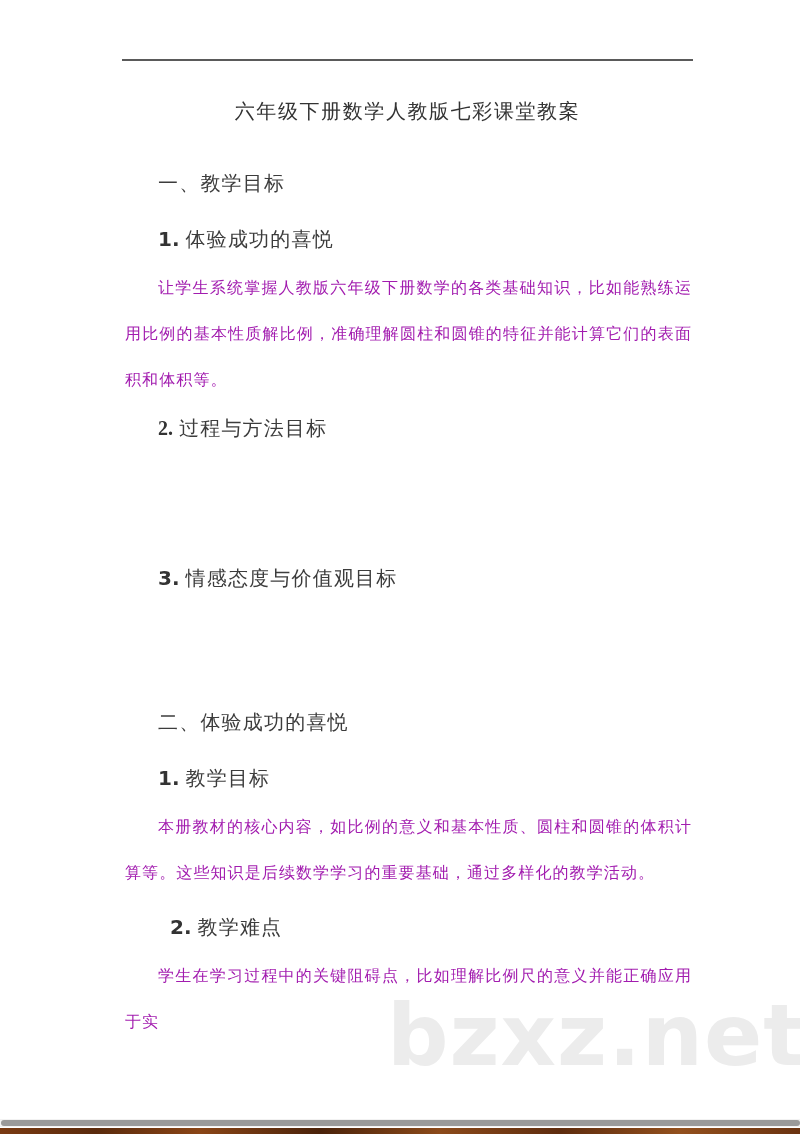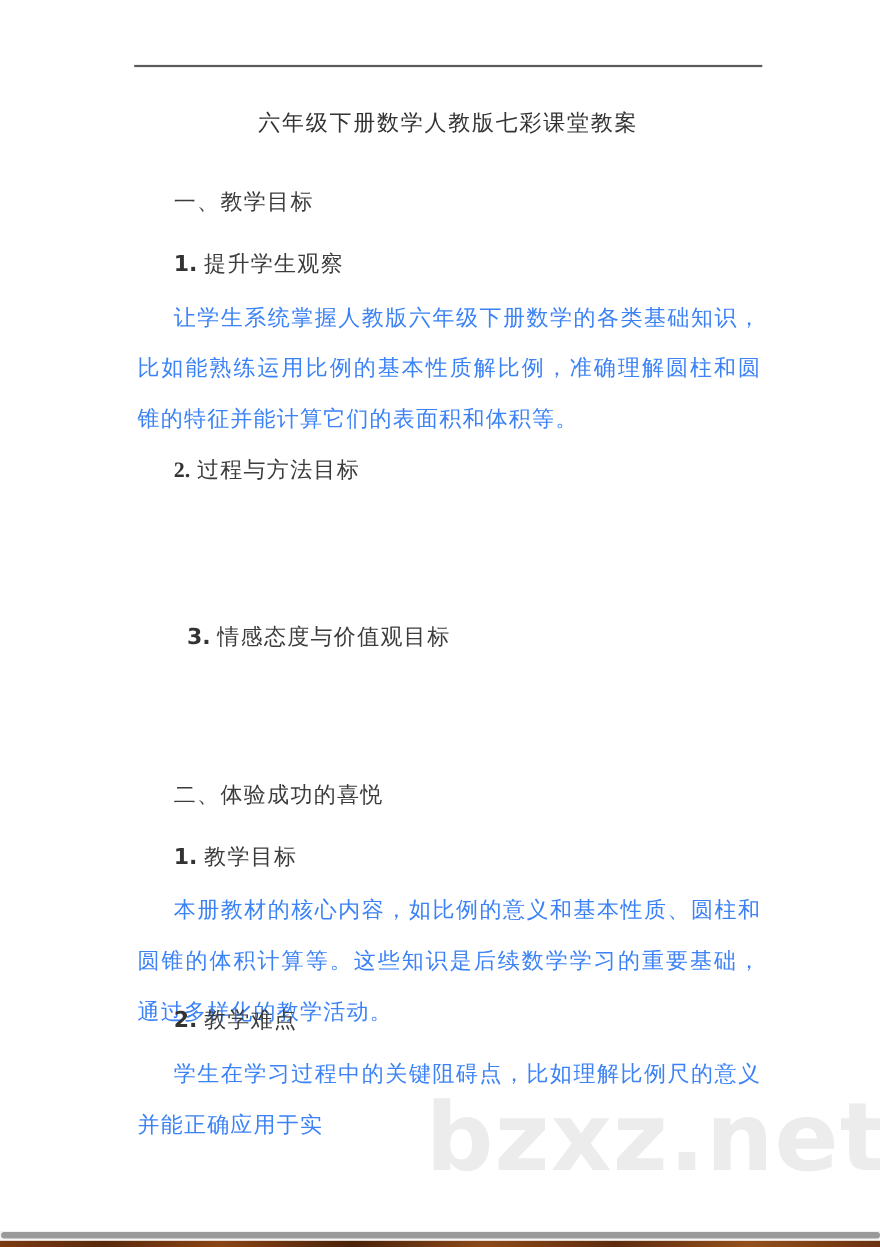--- a/index.html
+++ b/index.html
@@ -40,23 +40,23 @@
       text-align: center;
       font-size: 20px;
       letter-spacing: 1.6px;
       color: #333333;
       line-height: 26px;
     }
     .para {
       position: absolute;
       left: 113px;
       width: 567px;
-      font-size: 20px;
+      font-size: 16px;
       line-height: 46px;
-      color: #3b82f6;
+      color: #a21caf;
       letter-spacing: 1.1px;
       text-indent: 33px;
       text-align: justify;
       text-align-last: left;
     }
     .heading {
       position: absolute;
       left: 146px;
       font-size: 20px;
       line-height: 20px;
@@ -112,40 +112,40 @@
 <body>
 
 <div class="page">
   <div class="header-rule"></div>
 
   <div class="doc-title">六年级下册数学人教版七彩课堂教案</div>
 
   <div class="heading" style="top:173px;">一、教学目标</div>
 
   <div class="heading" style="top:229px;">
-    <span class="num">1.</span><span>提升学生观察</span>
+    <span class="num">1.</span><span>体验成功的喜悦</span>
   </div>
   <div class="para" style="top:265px;">让学生系统掌握人教版六年级下册数学的各类基础知识，比如能熟练运用比例的基本性质解比例，准确理解圆柱和圆锥的特征并能计算它们的表面积和体积等。</div>
 
   <div class="heading" style="top:418px;font-family:Liberation Serif, serif;">
     <span class="num">2.</span><span>过程与方法目标</span>
   </div>
 
-  <div class="heading" style="top:568px;margin-left:12px;">
+  <div class="heading" style="top:568px;">
     <span class="num">3.</span><span>情感态度与价值观目标</span>
   </div>
 
   <div class="heading" style="top:712px;">二、体验成功的喜悦</div>
 
   <div class="heading" style="top:768px;">
     <span class="num">1.</span><span>教学目标</span>
   </div>
   <div class="para" style="top:804px;">本册教材的核心内容，如比例的意义和基本性质、圆柱和圆锥的体积计算等。这些知识是后续数学学习的重要基础，通过多样化的教学活动。</div>
 
-  <div class="heading" style="top:917px;">
+  <div class="heading" style="top:917px;margin-left:12px;">
     <span class="num">2.</span><span>教学难点</span>
   </div>
   <div class="para" style="top:953px;">学生在学习过程中的关键阻碍点，比如理解比例尺的意义并能正确应用于实</div>
 
   <div class="watermark">bzxz.net</div>
 </div>
 
 <div class="scrollbar">
   <div class="scrollbar-thumb"></div>
 </div>

